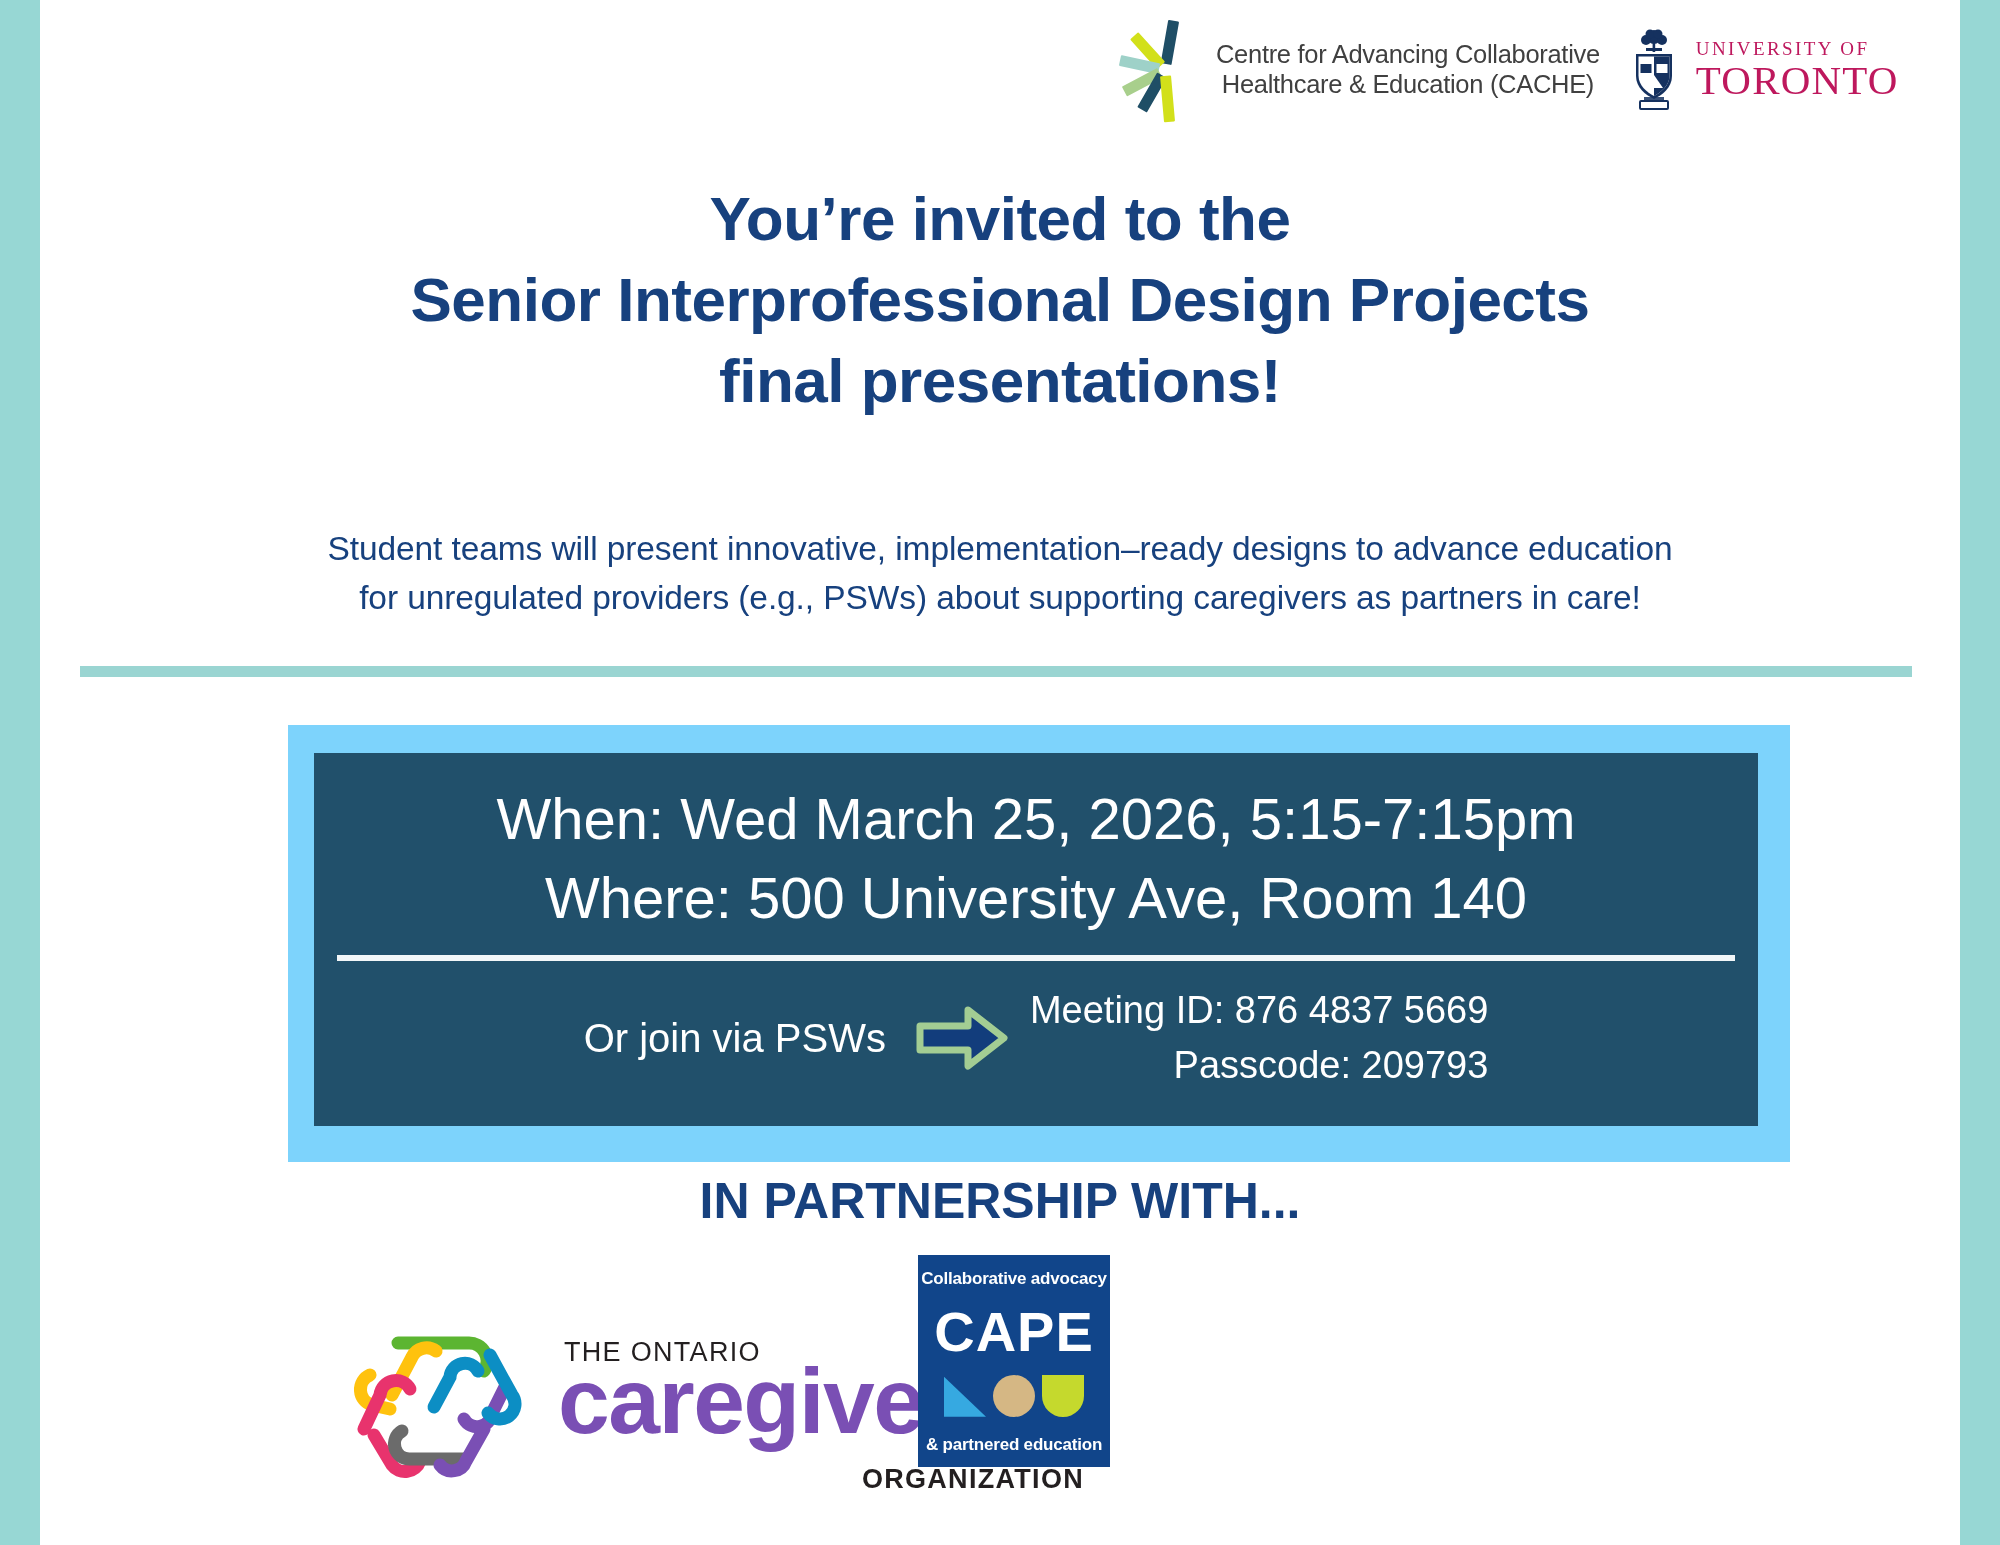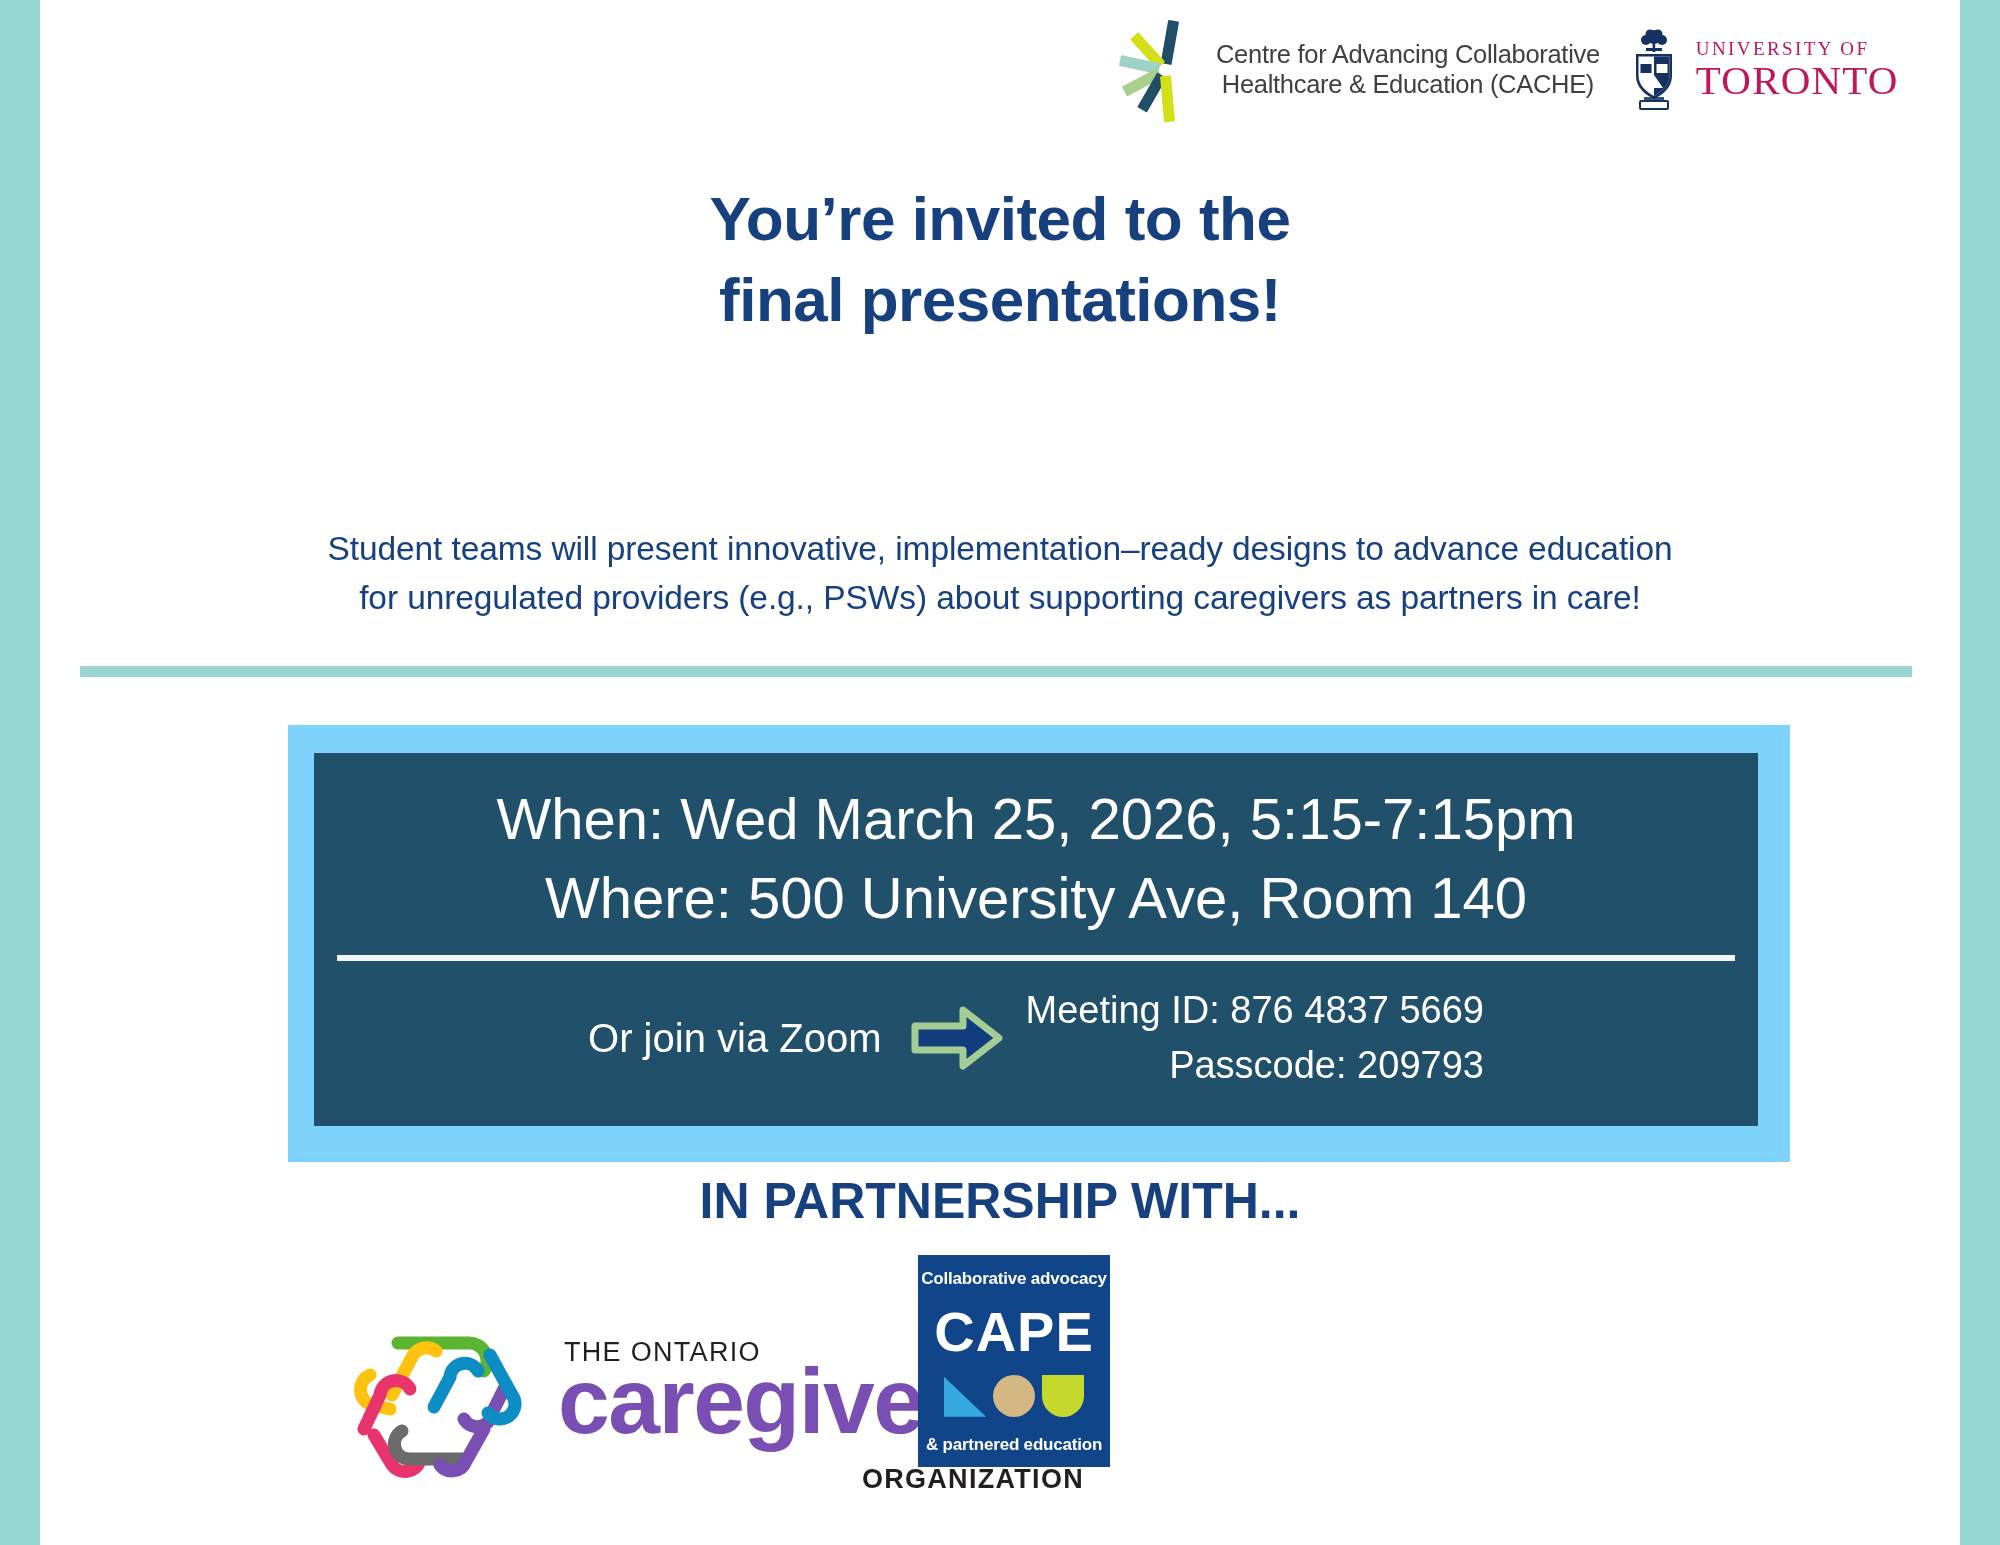--- a/index.html
+++ b/index.html
@@ -125,39 +125,40 @@
       </svg>
       <div class="uoft-words">
         <div class="u1">UNIVERSITY OF</div>
         <div class="u2">TORONTO</div>
       </div>
     </div>
   </div>
 
   <div class="headline">
     <div>You’re invited to the</div>
+    <div>Senior Interprofessional Design Projects</div>
     <div>final presentations!</div>
   </div>
 
   <div class="subtitle">
     <div>Student teams will present innovative, implementation–ready designs to advance education</div>
     <div>for unregulated providers (e.g., PSWs) about supporting caregivers as partners in care!</div>
   </div>
 
   <div class="divider"></div>
 
   <div class="card-outer">
     <div class="card-inner">
       <div class="when-where">
         <div>When: Wed March 25, 2026, 5:15-7:15pm</div>
         <div>Where: 500 University Ave, Room 140</div>
       </div>
       <div class="rule"></div>
       <div class="zoom-row">
-        <div class="zoom-label">Or join via Zoom</div>
+        <div class="zoom-label">Or join via PSWs</div>
         <svg class="arrow-icon" viewBox="0 0 92 72">
           <path d="M4 24 H52 V8 L88 36 L52 64 V48 H4 Z" fill="#123d7c" stroke="#a3cd93" stroke-width="7" stroke-linejoin="round"></path>
         </svg>
         <div class="zoom-info">
           <div>Meeting ID: 876 4837 5669</div>
           <div>Passcode: 209793</div>
         </div>
       </div>
     </div>
   </div>

